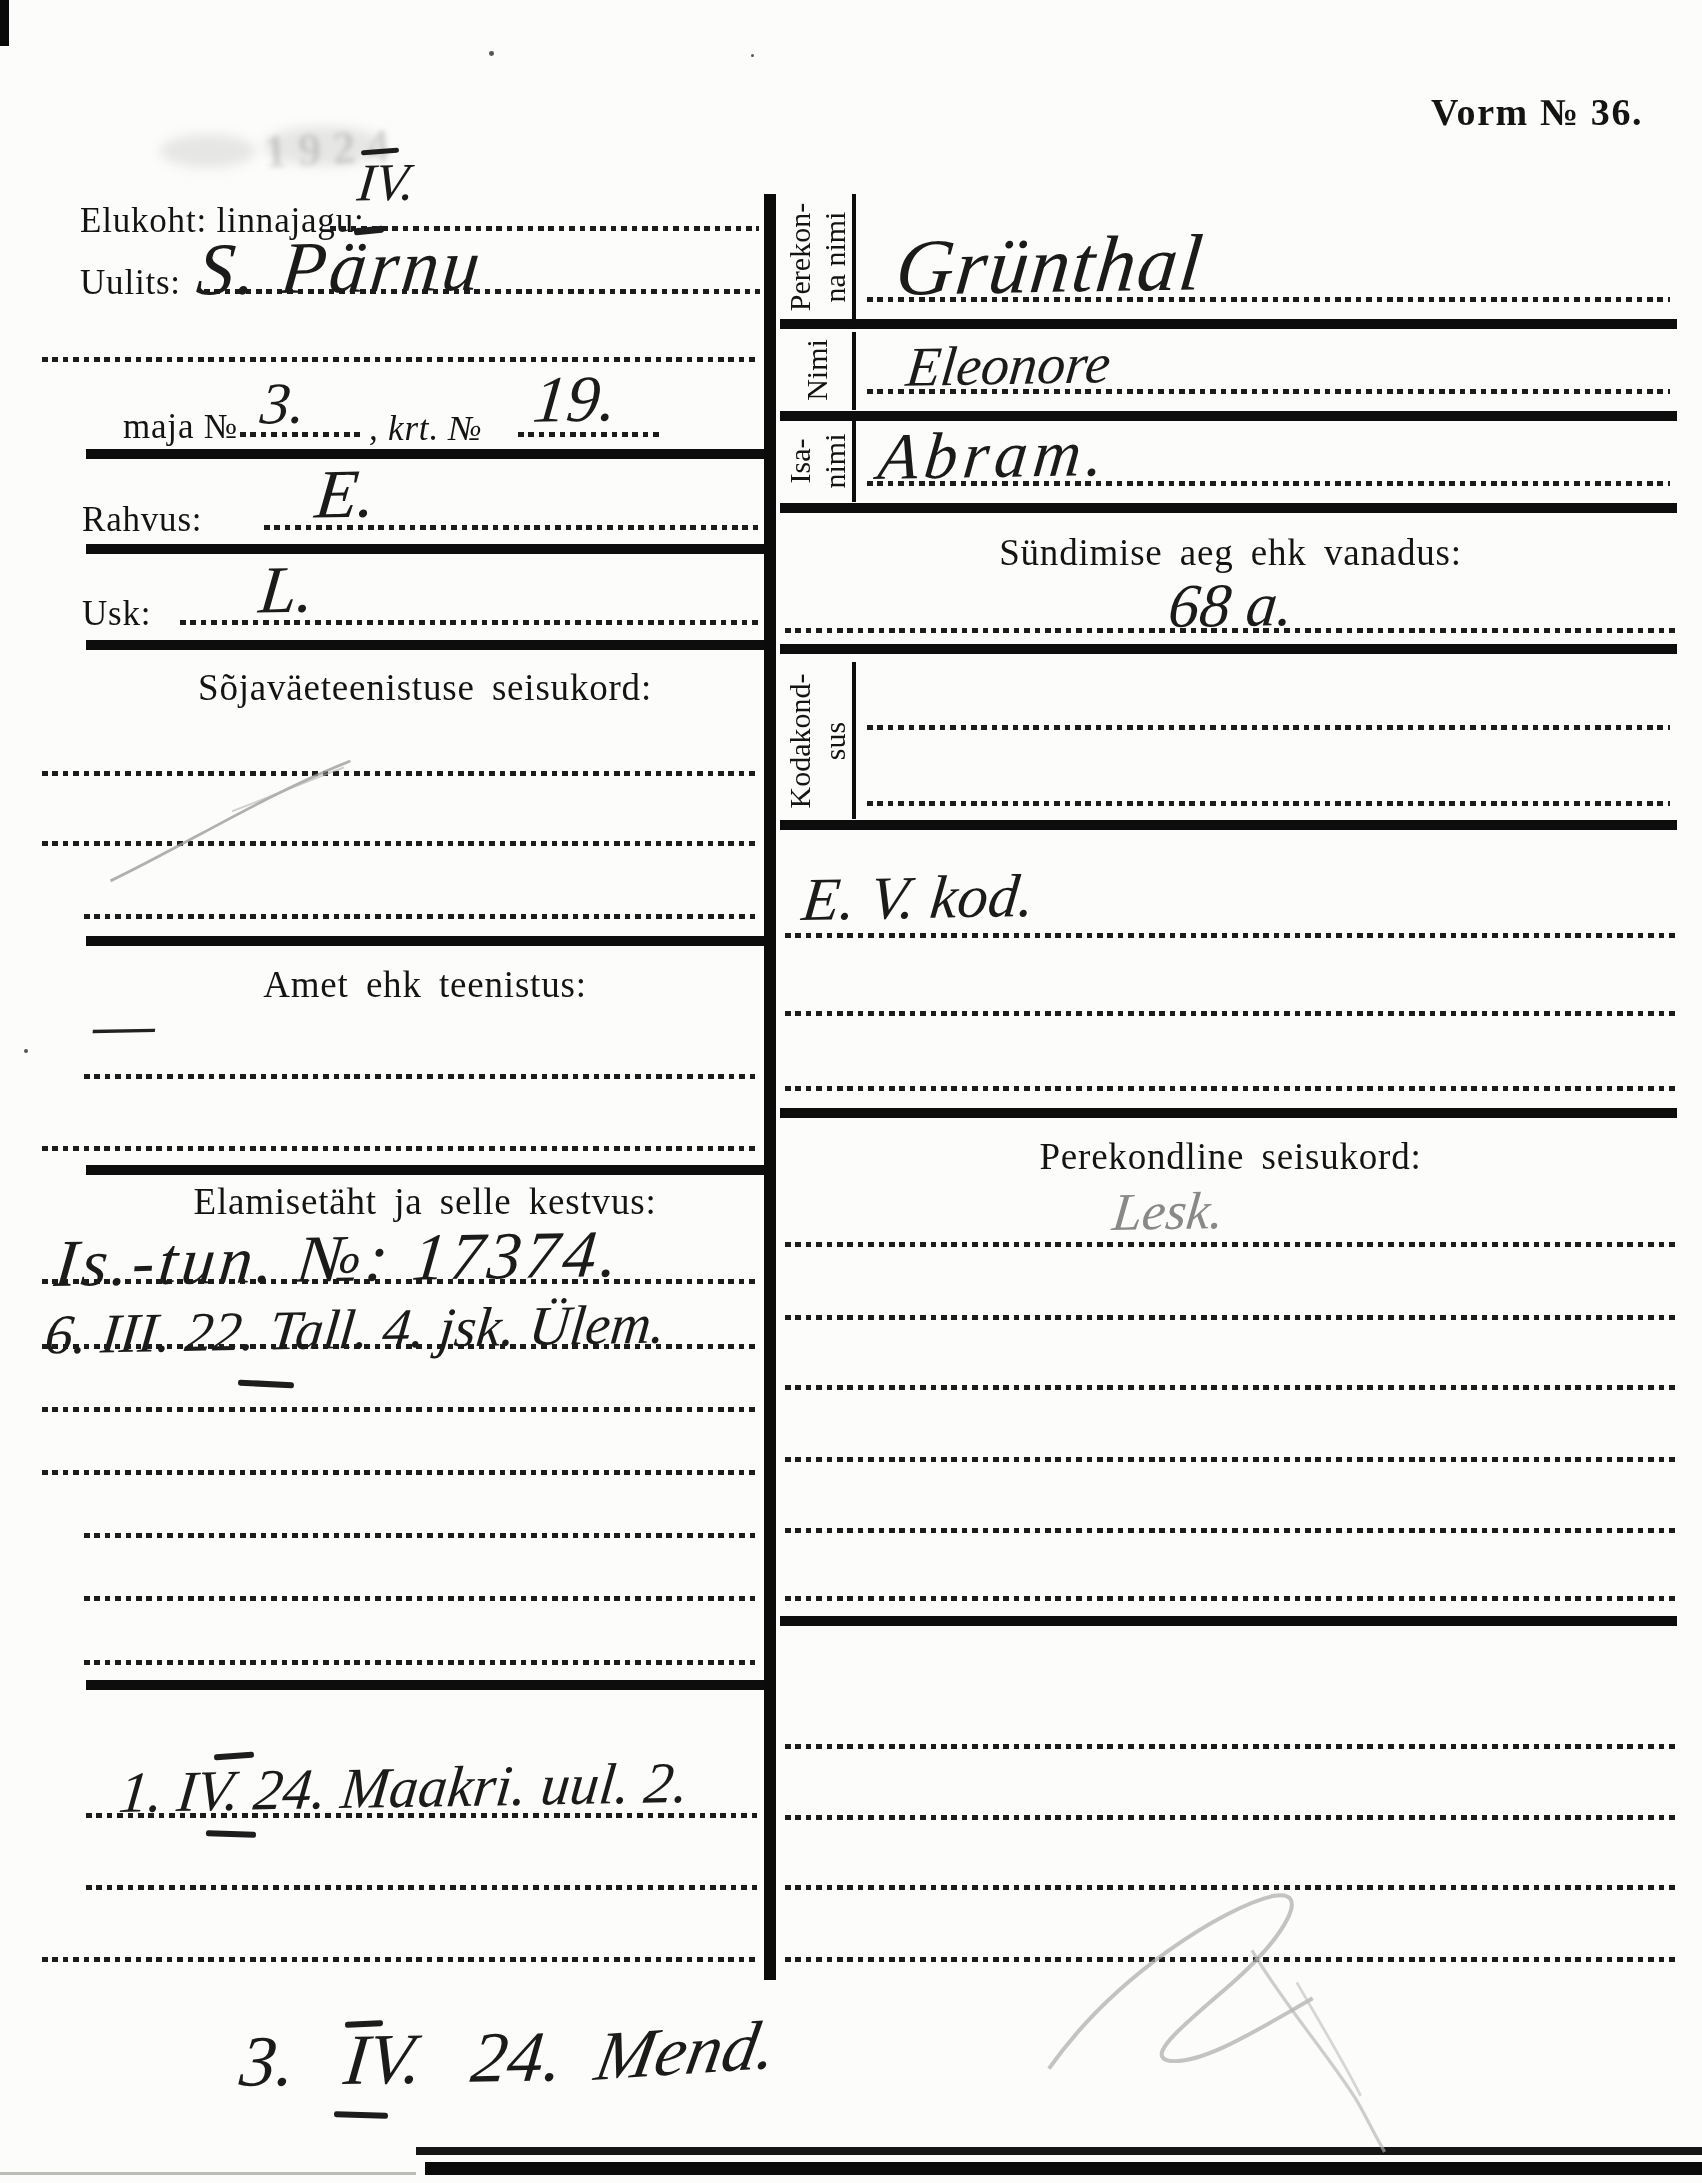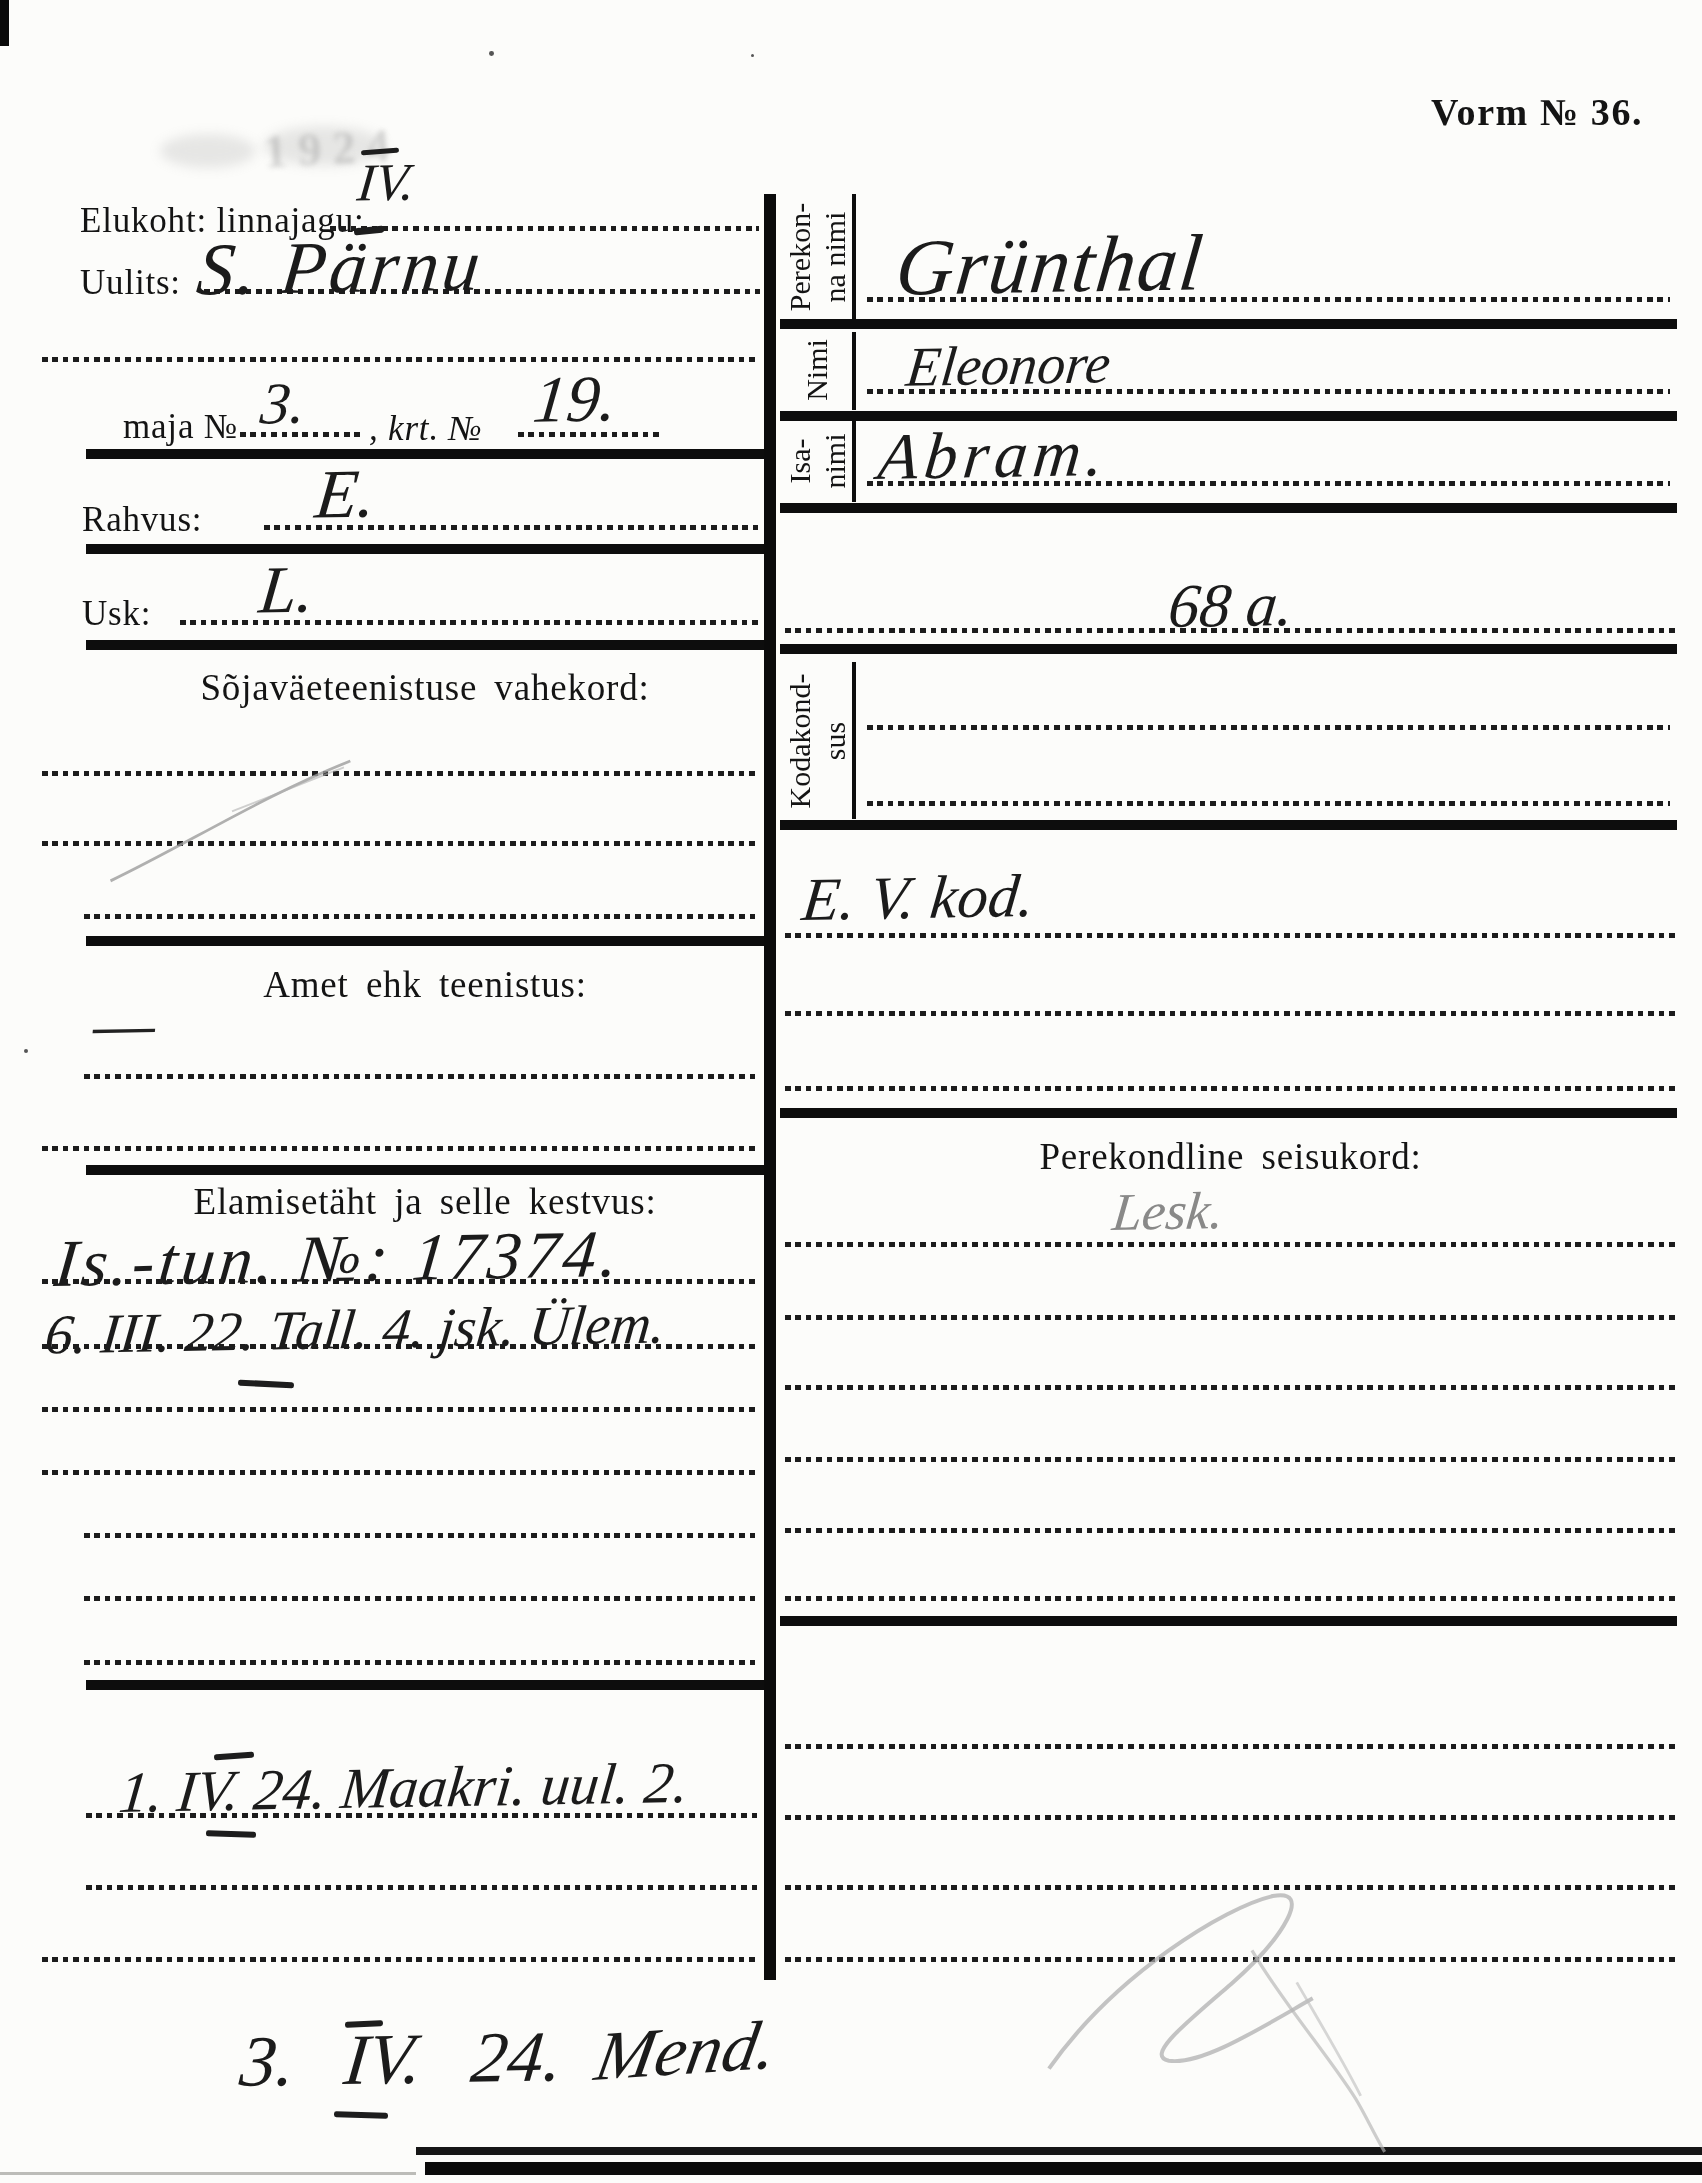--- a/index.html
+++ b/index.html
@@ -66,21 +66,21 @@
   <div class="abs lbl" style="left:82px;top:502px;">Rahvus:</div>
   <div class="abs dot" style="left:264px;top:525px;width:496px;"></div>
   <div class="abs hw" style="left:316px;top:460px;font-size:69px;">E.</div>
   <div class="abs thick" style="left:86px;top:544px;width:678px;"></div>
 
   <div class="abs lbl" style="left:82px;top:596px;">Usk:</div>
   <div class="abs dot" style="left:180px;top:620px;width:580px;"></div>
   <div class="abs hw" style="left:260px;top:556px;font-size:67px;">L.</div>
   <div class="abs thick" style="left:86px;top:640px;width:678px;"></div>
 
-  <div class="abs title" style="left:86px;top:669px;width:678px;">Sõjaväeteenistuse vahekord:</div>
+  <div class="abs title" style="left:86px;top:669px;width:678px;">Sõjaväeteenistuse seisukord:</div>
   <div class="abs dot" style="left:42px;top:771px;width:717px;"></div>
   <div class="abs dot" style="left:42px;top:841px;width:717px;"></div>
   <div class="abs dot" style="left:84px;top:914px;width:676px;"></div>
   <div class="abs thick" style="left:86px;top:936px;width:678px;"></div>
 
   <div class="abs title" style="left:86px;top:966px;width:678px;">Amet ehk teenistus:</div>
   <div class="abs hw" style="left:94px;top:990px;font-size:69px;color:#222;">—</div>
   <div class="abs dot" style="left:84px;top:1074px;width:676px;"></div>
   <div class="abs dot" style="left:42px;top:1146px;width:717px;"></div>
   <div class="abs thick" style="left:86px;top:1165px;width:678px;"></div>
@@ -129,20 +129,21 @@
 
   <div class="abs vthin" style="left:852px;top:421px;height:81px;"></div>
   <div class="abs vlabel" style="left:817px;top:461px;">
     <span>Isa-</span><br>
     <span>nimi</span>
   </div>
   <div class="abs hw" style="left:879px;top:422px;font-size:66px;letter-spacing:5.6px;">Abram.</div>
   <div class="abs dot" style="left:867px;top:481px;width:803px;"></div>
   <div class="abs thick" style="left:780px;top:503px;width:897px;"></div>
 
+  <div class="abs title" style="left:787px;top:534px;width:887px;">Sündimise aeg ehk vanadus:</div>
   <div class="abs hw" style="left:1169px;top:574px;font-size:62px;">68 a.</div>
   <div class="abs dot" style="left:785px;top:628px;width:890px;"></div>
   <div class="abs thick" style="left:780px;top:644px;width:897px;"></div>
 
   <div class="abs vthin" style="left:852px;top:662px;height:157px;"></div>
   <div class="abs vlabel" style="left:817px;top:741px;">
     <span>Kodakond-</span><br>
     <span>sus</span>
   </div>
   <div class="abs dot" style="left:867px;top:725px;width:803px;"></div>

